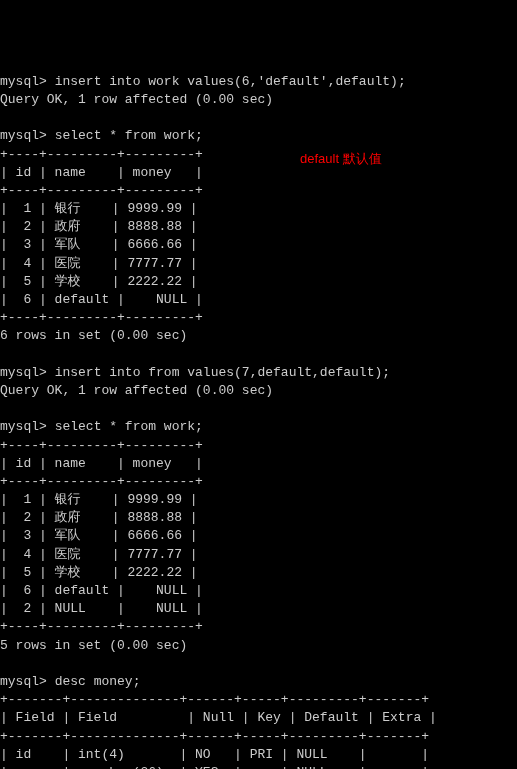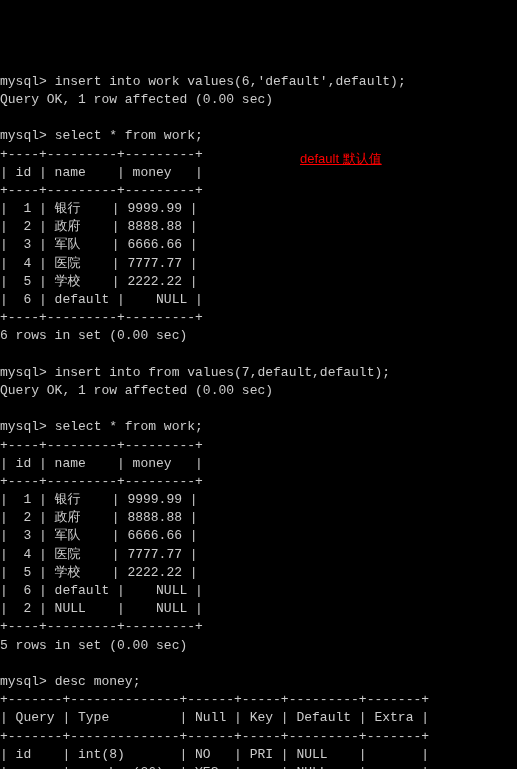--- a/index.html
+++ b/index.html
@@ -53,23 +53,23 @@
 <span>|  3 | 军队    | 6666.66 |</span>
 <span>|  4 | 医院    | 7777.77 |</span>
 <span>|  5 | 学校    | 2222.22 |</span>
 <span>|  6 | default |    NULL |</span>
 <span>|  2 | NULL    |    NULL |</span>
 <span>+----+---------+---------+</span>
 <span>5 rows in set (0.00 sec)</span>
 
 <span>mysql&gt;</span> <span>desc money;</span>
 <span>+-------+--------------+------+-----+---------+-------+</span>
-<span>| Query | Type         | Null | Key | Default | Extra |</span>
+<span>| Field | Field         | Null | Key | Default | Extra |</span>
 <span>+-------+--------------+------+-----+---------+-------+</span>
-<span>| id    | int(8)       | NO   | PRI | NULL    |       |</span>
+<span>| id    | int(4)       | NO   | PRI | NULL    |       |</span>
 <span>| name  | varchar(36)  | YES  |     | NULL    |       |</span>
 
 </div>
 
-<div class="annotation" style="left:300px; top:150px;text-decoration:underline;">default 默认值</div>
+<div class="annotation" style="left:300px; top:150px;">default 默认值</div>
 
 
 
 
 </body></html>

